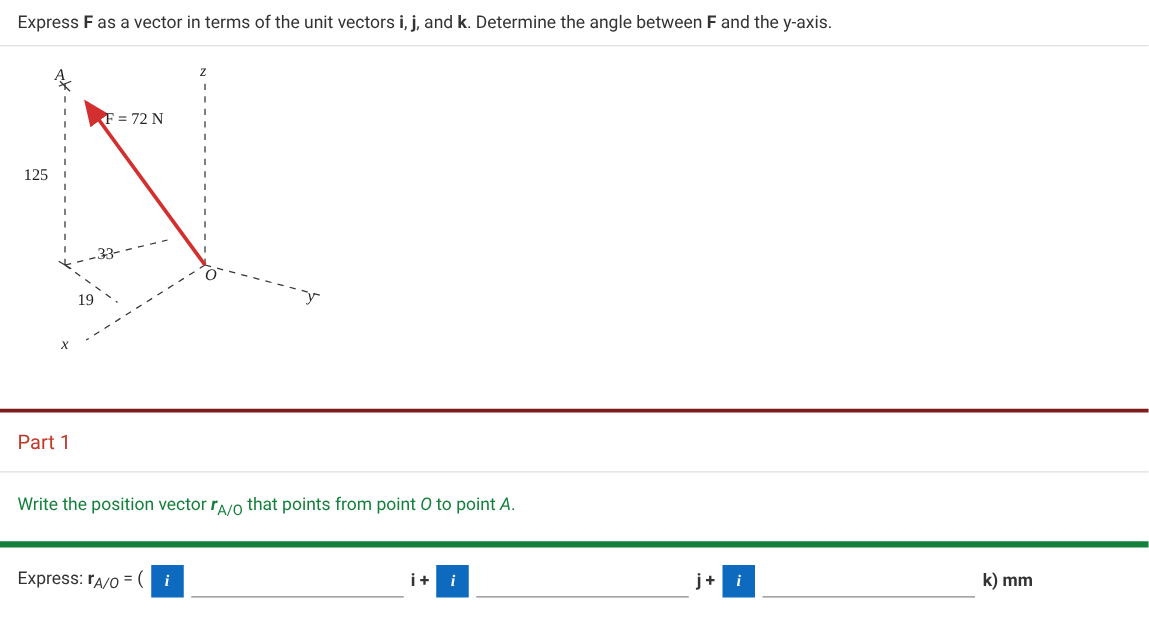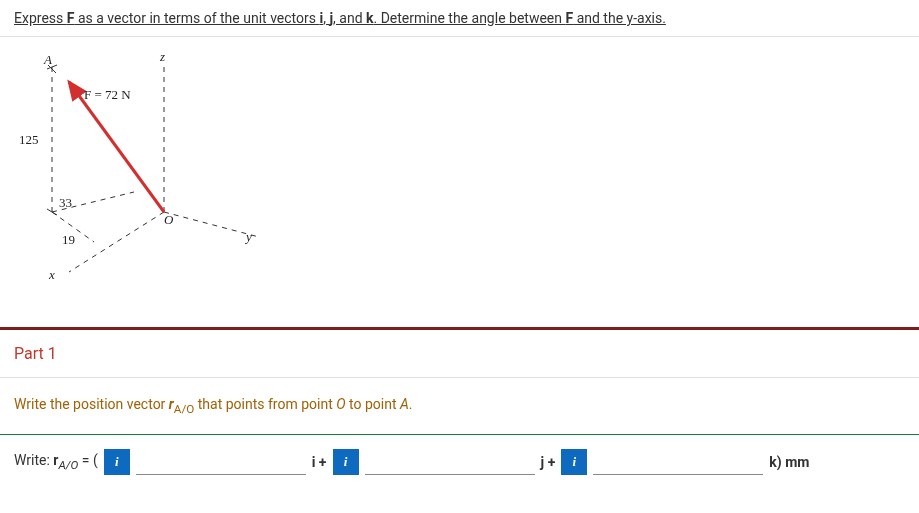--- a/index.html
+++ b/index.html
@@ -6,21 +6,20 @@
     body {
       font-family: -apple-system, BlinkMacSystemFont, "Segoe UI", Roboto, Arial, sans-serif;
       background: #fff;
       color: #333;
       width: 919px;
     }
     .question-text {
       padding: 10px 14px;
       font-size: 14px;
       color: #333;
-      text-decoration: underline;
     }
     .question-text b { font-weight: bold; }
     .diagram-section {
       border-top: 1px solid #e0e0e0;
       padding: 10px 14px 20px 14px;
     }
     .diagram {
       position: relative;
       width: 260px;
       height: 260px;
@@ -41,22 +40,22 @@
     .part-header {
       border-top: 3px solid #7f1d1d;
       border-bottom: 1px solid #e0e0e0;
       padding: 14px;
       font-size: 16px;
       color: #c0392b;
     }
     .sub-question {
       padding: 18px 14px;
       font-size: 14px;
-      color: #a16207;
-      border-bottom: 1px solid #15803d;
+      color: #15803d;
+      border-bottom: 5px solid #15803d;
     }
     .sub-question b { font-weight: bold; font-style: italic; }
     .answer-row {
       display: flex;
       align-items: center;
       padding: 14px;
       font-size: 14px;
       gap: 6px;
     }
     .answer-row b { font-weight: bold; font-style: normal; }
@@ -113,38 +112,38 @@
       <line x1="33" y1="162" x2="43" y2="168" stroke="#333"></line>
       <line x1="33" y1="22" x2="43" y2="18" stroke="#333"></line>
 
       <line x1="150" y1="165" x2="55" y2="35" stroke="#d32f2f" stroke-width="3" marker-end="url(#arrowRed)"></line>
 
       <line x1="34" y1="18" x2="42" y2="26" stroke="#333"></line>
     </svg>
     <span class="point-label" style="left:30px; top:5px;">A</span>
     <span class="mag-label" style="left:70px; top:40px; font-style:normal;text-align:center;">F = 72 N</span>
     <span class="dim-label" style="left:5px; top:85px; font-style:normal;">125</span>
-    <span class="dim-label" style="left:45px; top:148px; font-style:normal;">33</span>
+    <span class="dim-label" style="left:64px; top:148px; font-style:normal;">33</span>
     <span class="dim-label" style="left:48px; top:185px; font-style:normal;">19</span>
     <span class="axis-label" style="left:146px; top:2px;">z</span>
     <span class="axis-label" style="left:232px; top:182px;">y</span>
     <span class="axis-label" style="left:35px; top:220px;">x</span>
     <span class="axis-label" style="left:150px; top:165px;">O</span>
   </div>
 </div>
 
 <div class="part-header">Part 1</div>
 
 <div class="sub-question">
   <span>Write the position vector </span><b><span>r</span></b><sub class="sub">A/O</sub><span> that points from point </span><i>O</i><span> to point </span><i>A</i><span>.</span>
 </div>
 
 <div class="answer-row">
   <span>
-    <span>Write: </span><b>r</b><sub class="sub">A/O</sub><span> = ( </span>
+    <span>Express: </span><b>r</b><sub class="sub">A/O</sub><span> = ( </span>
   </span>
   <span class="info-icon">i</span>
   <input class="answer-input" type="text" value="" style="">
   <span><b> i + </b></span>
   <span class="info-icon">i</span>
   <input class="answer-input" type="text" value="" style="">
   <span><b> j + </b></span>
   <span class="info-icon">i</span>
   <input class="answer-input" type="text" value="" style="">
   <span><b> k) mm</b></span>

